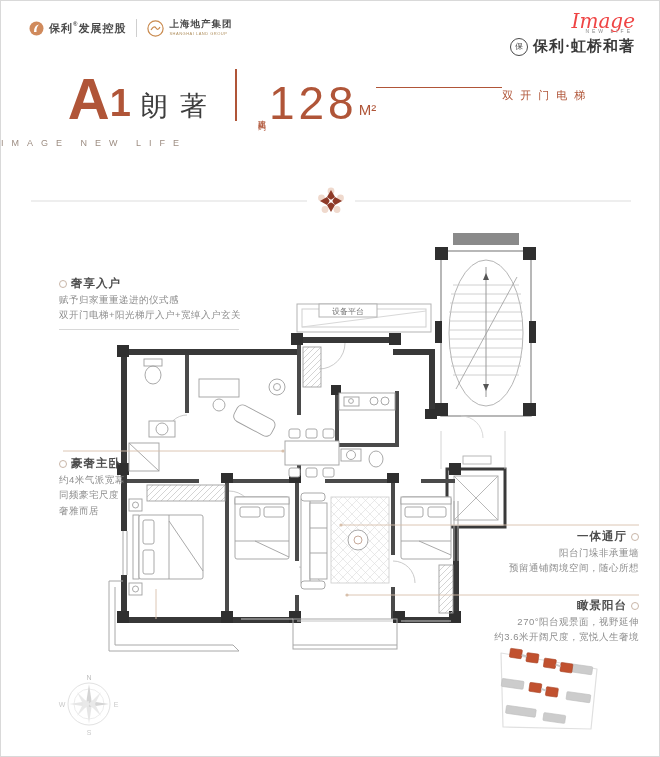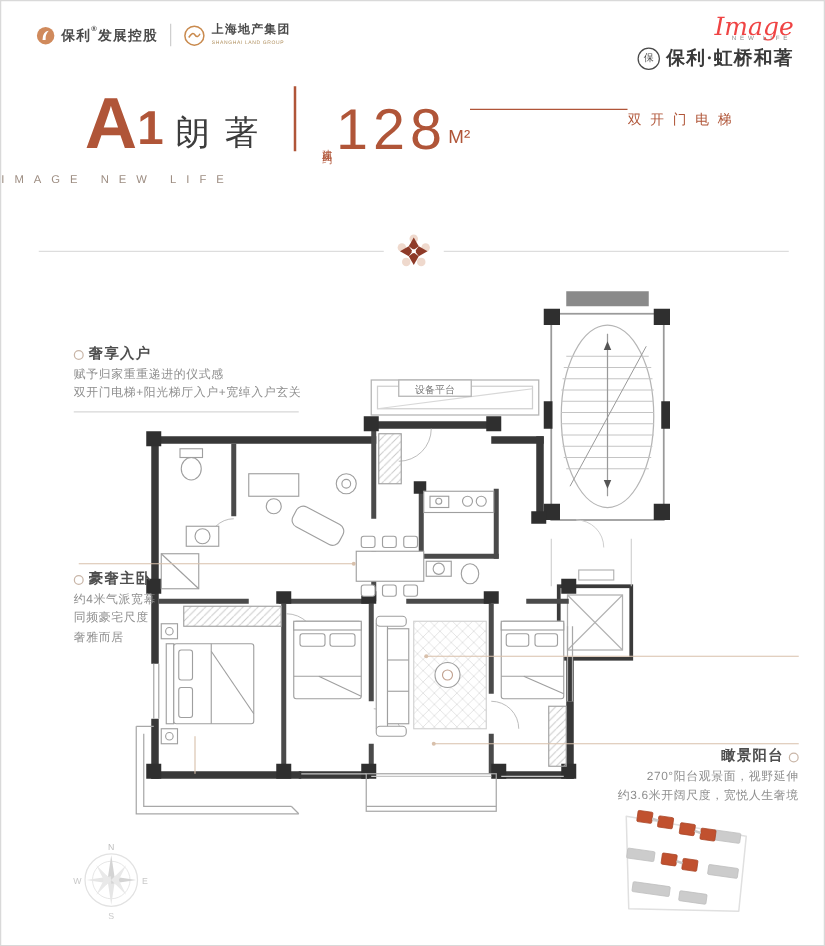--- a/index.html
+++ b/index.html
@@ -433,20 +433,28 @@
         <span>豪奢主卧</span>
       </div>
     <div class="ann-line">约4米气派宽幕</div>
     <div class="ann-line">同频豪宅尺度</div>
     <div class="ann-line">奢雅而居</div>
   </div>
 
   <div class="ann" style="left:58px;top:622px;">
   </div>
 
+  <div class="ann ann-r" style="right:20px;top:529px;">
+    <div class="ann-title">
+        <span>一体通厅</span>
+        <span class="bullet"></span>
+      </div>
+    <div class="ann-line">阳台门垛非承重墙</div>
+    <div class="ann-line">预留通铺阔境空间，随心所想</div>
+  </div>
 
   <div class="ann ann-r" style="right:20px;top:598px;">
     <div class="ann-title">
         <span>瞰景阳台</span>
         <span class="bullet"></span>
       </div>
     <div class="ann-line">270°阳台观景面，视野延伸</div>
     <div class="ann-line">约3.6米开阔尺度，宽悦人生奢境</div>
   </div>
 

